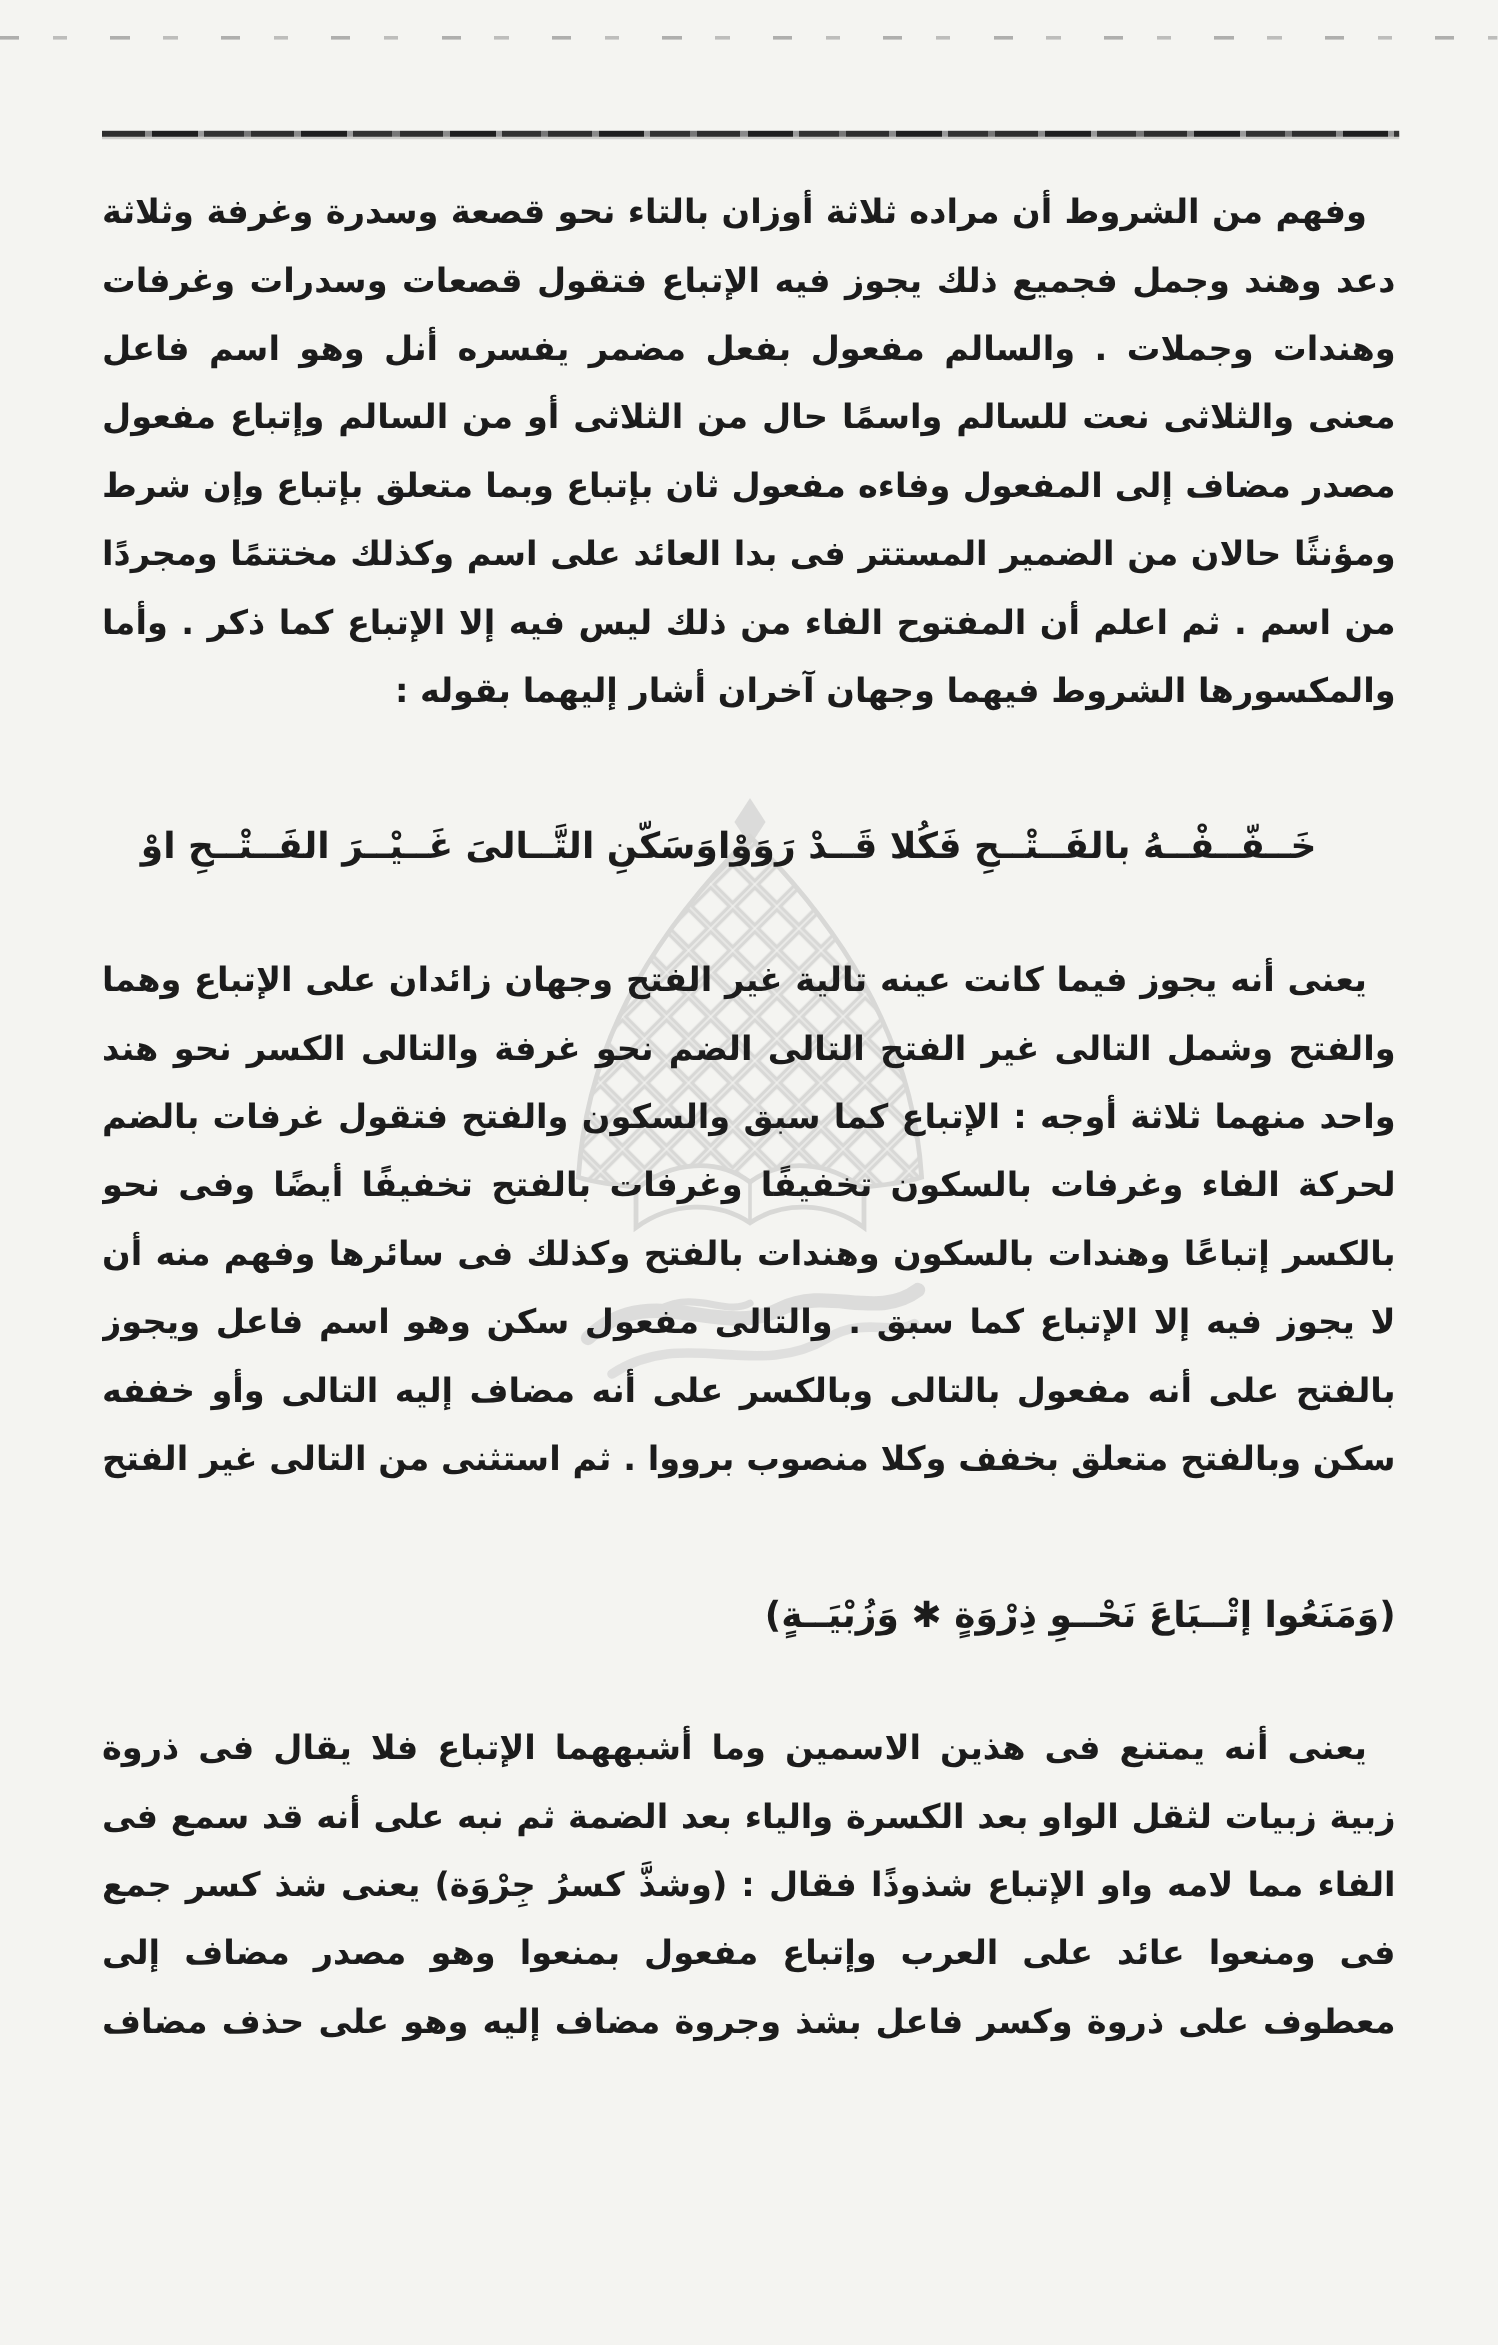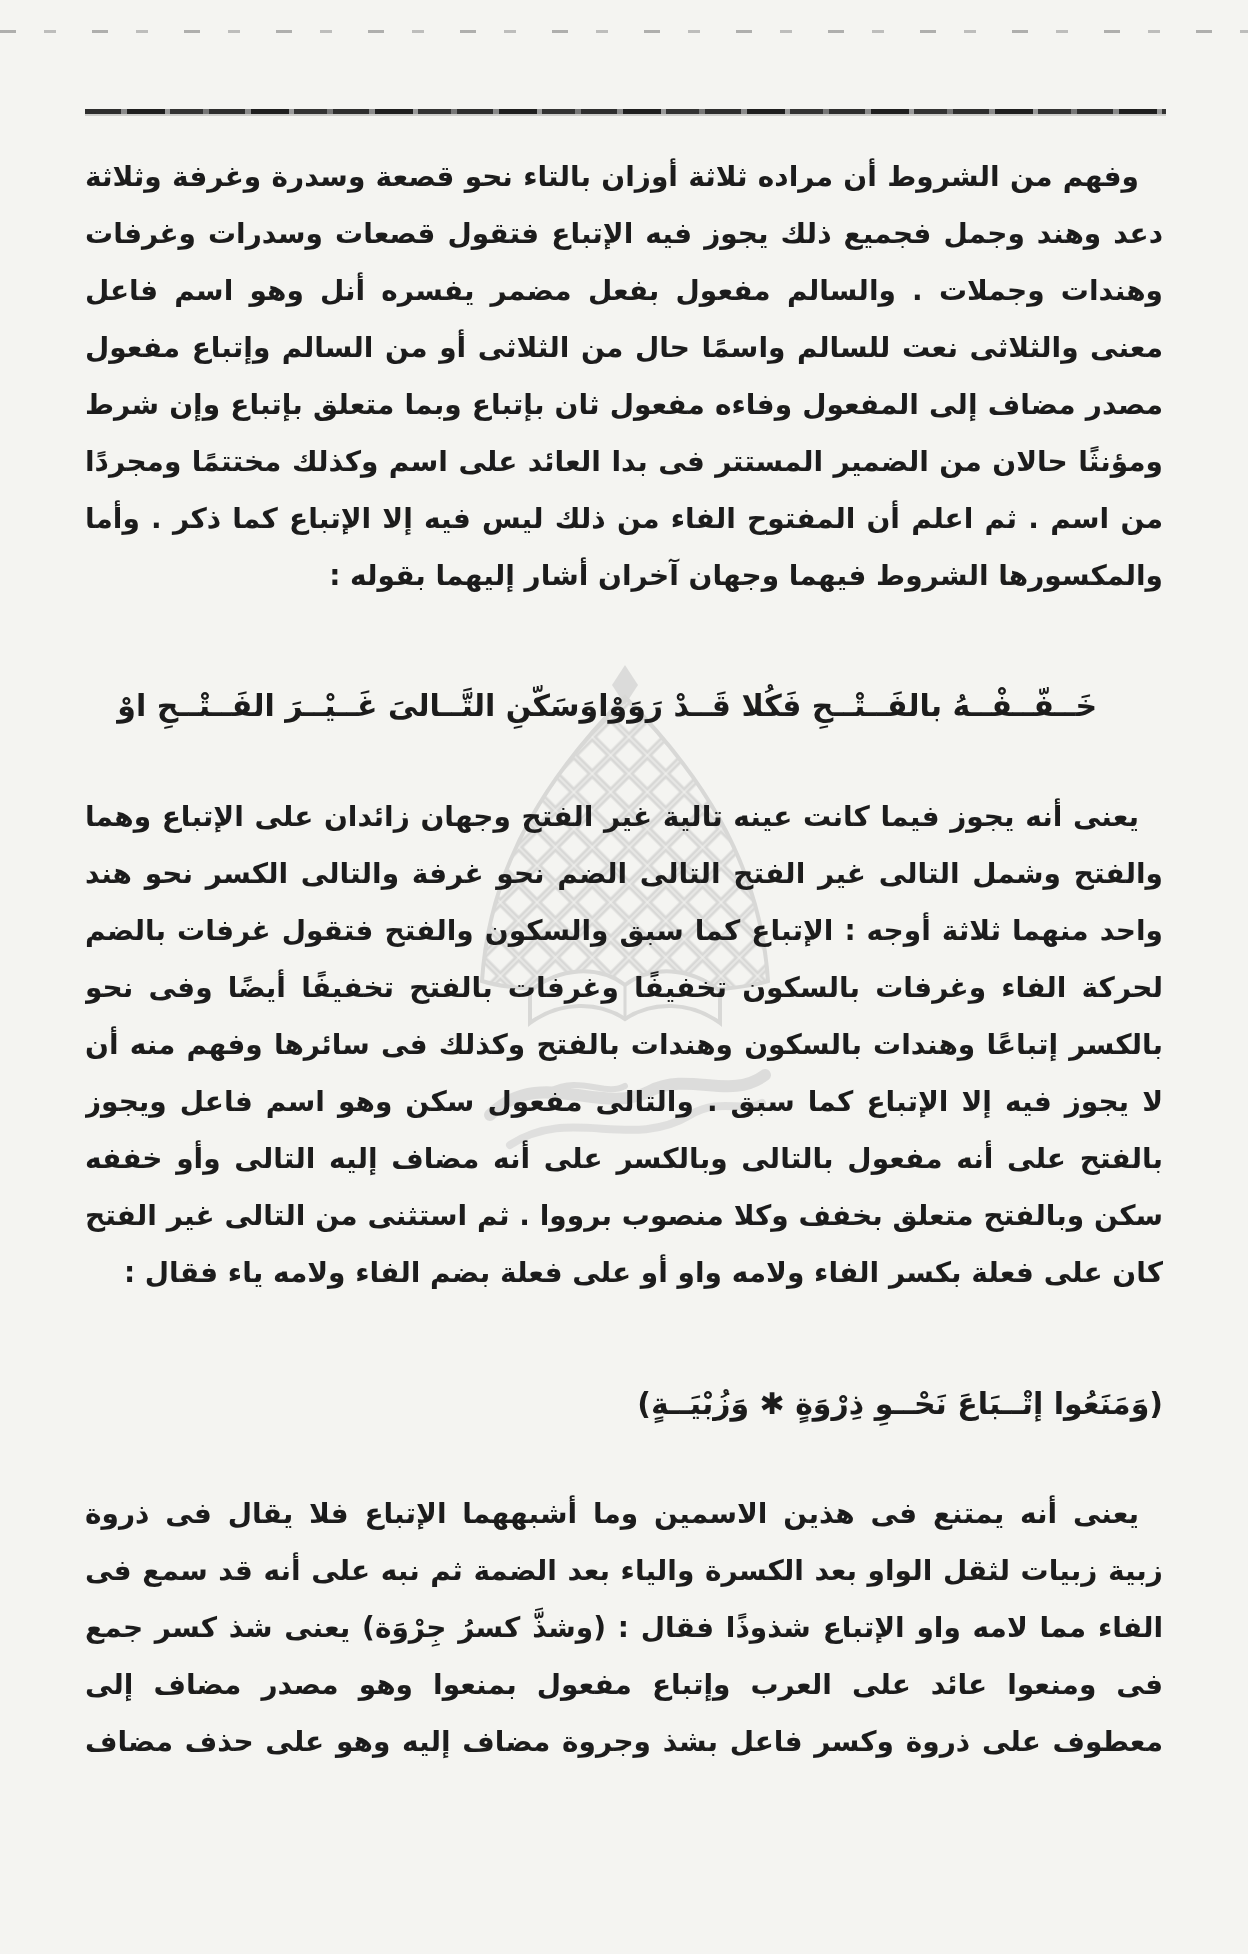--- a/index.html
+++ b/index.html
@@ -105,21 +105,20 @@
 
     <section class="para" id="para2">
       <div class="line first">يعنى أنه يجوز فيما كانت عينه تالية غير الفتح وجهان زائدان على الإتباع وهما السكون</div>
       <div class="line">والفتح وشمل التالى غير الفتح التالى الضم نحو غرفة والتالى الكسر نحو هند فيجوز فى كل</div>
       <div class="line">واحد منهما ثلاثة أوجه : الإتباع كما سبق والسكون والفتح فتقول غرفات بالضم إتباعًا</div>
       <div class="line">لحركة الفاء وغرفات بالسكون تخفيفًا وغرفات بالفتح تخفيفًا أيضًا وفى نحو هند هندات</div>
       <div class="line">بالكسر إتباعًا وهندات بالسكون وهندات بالفتح وكذلك فى سائرها وفهم منه أن التالى الفتح</div>
       <div class="line">لا يجوز فيه إلا الإتباع كما سبق . والتالى مفعول سكن وهو اسم فاعل ويجوز ضبط غير</div>
       <div class="line">بالفتح على أنه مفعول بالتالى وبالكسر على أنه مضاف إليه التالى وأو خففه معطوف على</div>
       <div class="line">سكن وبالفتح متعلق بخفف وكلا منصوب برووا . ثم استثنى من التالى غير الفتح نوعين : ما</div>
-      <div class="line end">كان على فعلة بكسر الفاء ولامه واو أو على فعلة بضم الفاء ولامه ياء فقال :</div>
     </section>
 
     <div class="verse2">(وَمَنَعُوا إتْــبَاعَ نَحْــوِ ذِرْوَةٍ ✱ وَزُبْيَــةٍ)</div>
 
     <section class="para" id="para3">
       <div class="line first">يعنى أنه يمتنع فى هذين الاسمين وما أشبههما الإتباع فلا يقال فى ذروة ذروات ولا فى</div>
       <div class="line">زبية زبيات لثقل الواو بعد الكسرة والياء بعد الضمة ثم نبه على أنه قد سمع فى فعلة بكسر</div>
       <div class="line">الفاء مما لامه واو الإتباع شذوذًا فقال : (وشذَّ كسرُ جِرْوَة) يعنى شذ كسر جمع جروة والضمير</div>
       <div class="line">فى ومنعوا عائد على العرب وإتباع مفعول بمنعوا وهو مصدر مضاف إلى المفعول وزبية</div>
       <div class="line">معطوف على ذروة وكسر فاعل بشذ وجروة مضاف إليه وهو على حذف مضاف التقدير إتباع</div>

